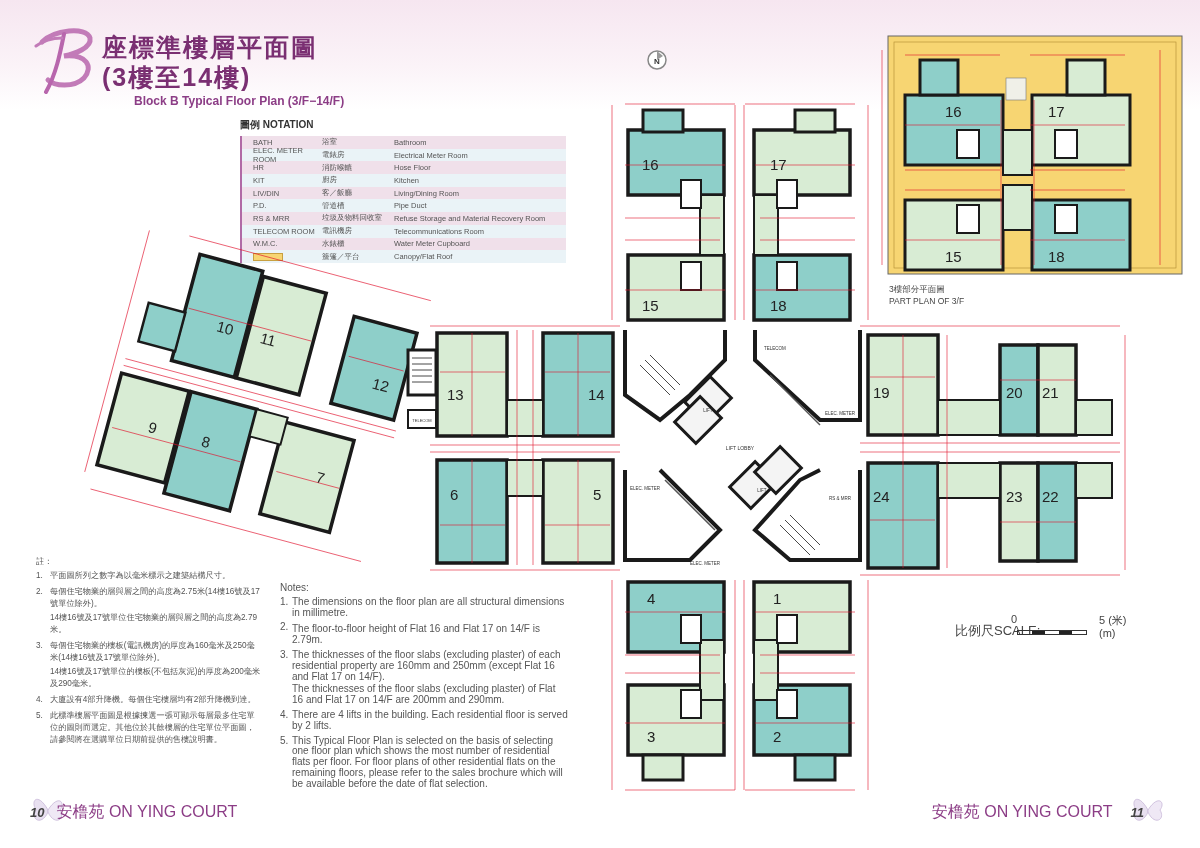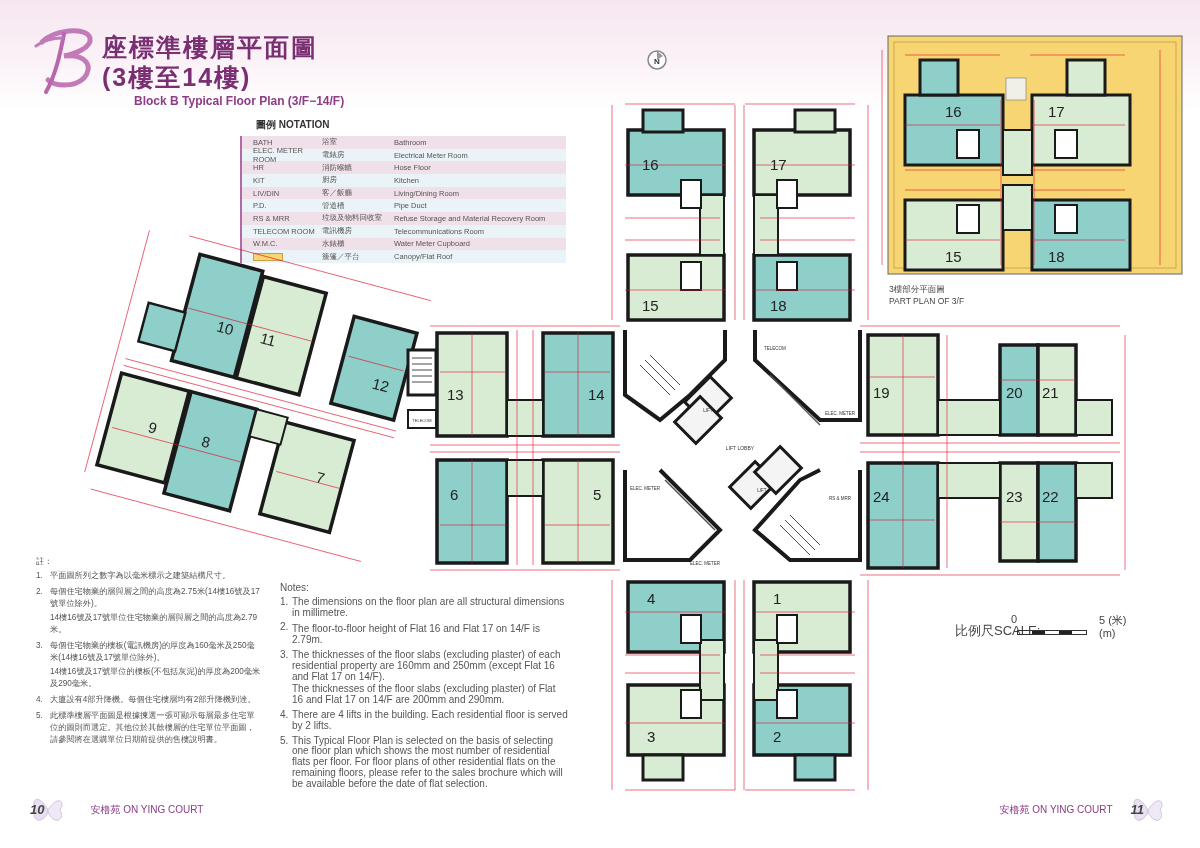--- a/index.html
+++ b/index.html
@@ -4,21 +4,21 @@
 <style>
   * { box-sizing: border-box; margin: 0; padding: 0; }
   body { width: 1200px; height: 848px; background: #ffffff; font-family: "Liberation Sans", "DejaVu Sans", sans-serif; position: relative; overflow: hidden; }
   .topband { position: absolute; left: 0; top: 0; width: 1200px; height: 110px; background: linear-gradient(180deg, #f6e6f0 0%, #fbf3f8 60%, #ffffff 100%); }
   .title-b { position: absolute; left: 34px; top: 24px; width: 64px; height: 70px; }
   .title-zh { position: absolute; left: 102px; top: 32px; font-size: 25px; font-weight: bold; color: #7a2f72; letter-spacing: 2px; line-height: 30px; }
   .title-sub { position: absolute; left: 102px; top: 94px; font-size: 12px; font-weight: bold; color: #8c3d86; padding-left: 32px; }
 
   
   .legend { position: absolute; left: 240px; top: 118px; width: 326px; }
-  .legend-title { font-size: 10px; font-weight: bold; color: #333; margin-bottom: 4px; margin-left: 16px; }
+  .legend-title { font-size: 10px; font-weight: bold; color: #333; margin-bottom: 4px; }
   .legend-row { display: flex; font-size: 7.5px; color: #555; height: 12.7px; align-items: center; border-left: 2px solid #b06aa6; }
   .legend-row:nth-child(odd) { background: #f0e0ea; }
   .legend-row:nth-child(even) { background: #eaf3f7; }
   .legend-row .c1 { width: 80px; padding-left: 11px; }
   .legend-row .c2 { width: 72px; }
   .legend-row .c3 { flex: 1; }
   .swatch { width: 30px; height: 8px; background: #f7d572; border: 1px solid #c8a040; }
 
   
   .plan { position: absolute; left: 0; top: 0; width: 1200px; height: 848px; }
@@ -41,21 +41,21 @@
   .scale .f { position: absolute; left: 144px; top: 0; font-size: 11px; color: #444; }
   .scale .lbl { position: absolute; left: 0; top: 9px; font-size: 13px; color: #444; }
   .scale .m { position: absolute; left: 144px; top: 14px; font-size: 11px; color: #444; }
   .scale .bar { position: absolute; left: 62px; top: 17px; width: 70px; height: 5px; border: 1px solid #333; display: flex; }
   .scale .bar span { flex: 1; }
   .scale .bar span:nth-child(2), .scale .bar span:nth-child(4) { background: #222; }
 
   .footer-l { position: absolute; left: 30px; top: 802px; display: flex; align-items: center; gap: 12px; }
   .footer-r { position: absolute; right: 56px; top: 802px; display: flex; align-items: center; gap: 18px; }
   .pg { font-size: 13px; font-style: italic; color: #444; font-weight: bold; }
-  .ft { font-size: 10px; color: #8c3d86; margin-left: 34px; }
+  .ft { font-size: 16px; color: #8c3d86; }
   .butterfly { position: absolute; width: 40px; height: 40px; }
   .compass { position: absolute; left: 647px; top: 50px; width: 20px; height: 20px; }
 </style>
 </head>
 <body>
 
 <div class="topband"></div>
 
 <svg class="title-b" viewBox="0 0 64 70">
   <path d="M8 18 C 20 6, 52 2, 56 14 C 58 24, 40 30, 30 32 C 52 30, 60 42, 50 54 C 40 64, 20 62, 14 56" fill="none" stroke="#c27bb8" stroke-width="5" stroke-linecap="round"></path>

